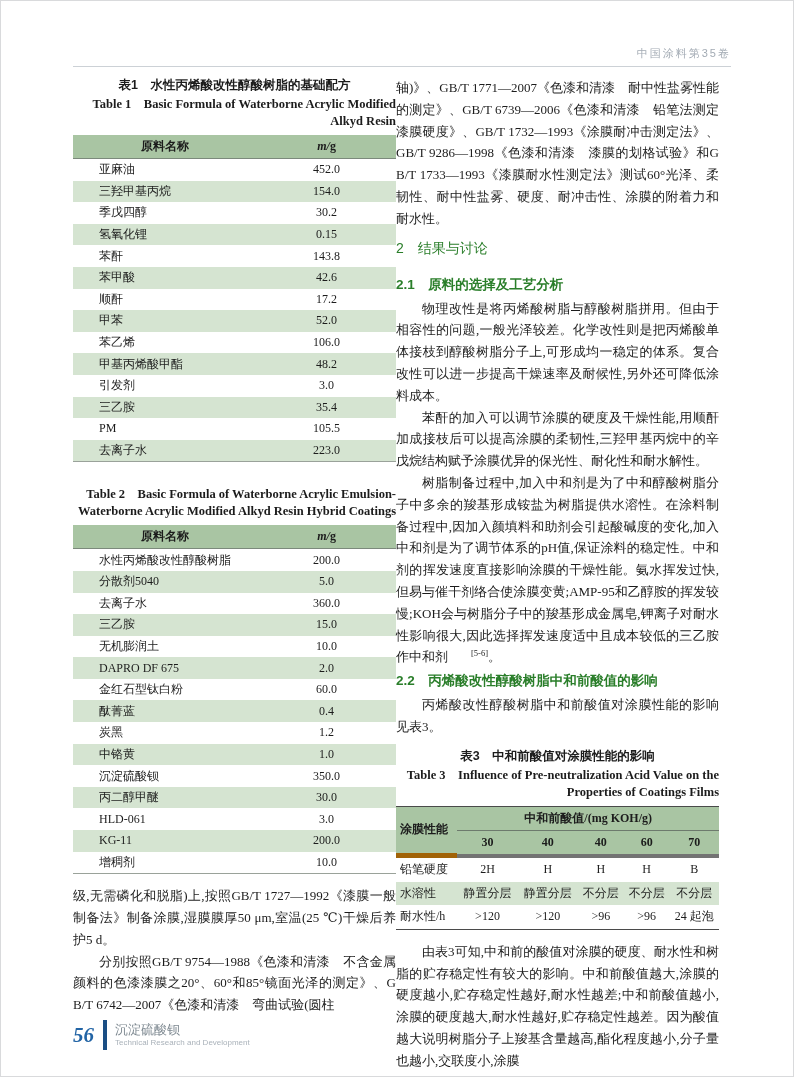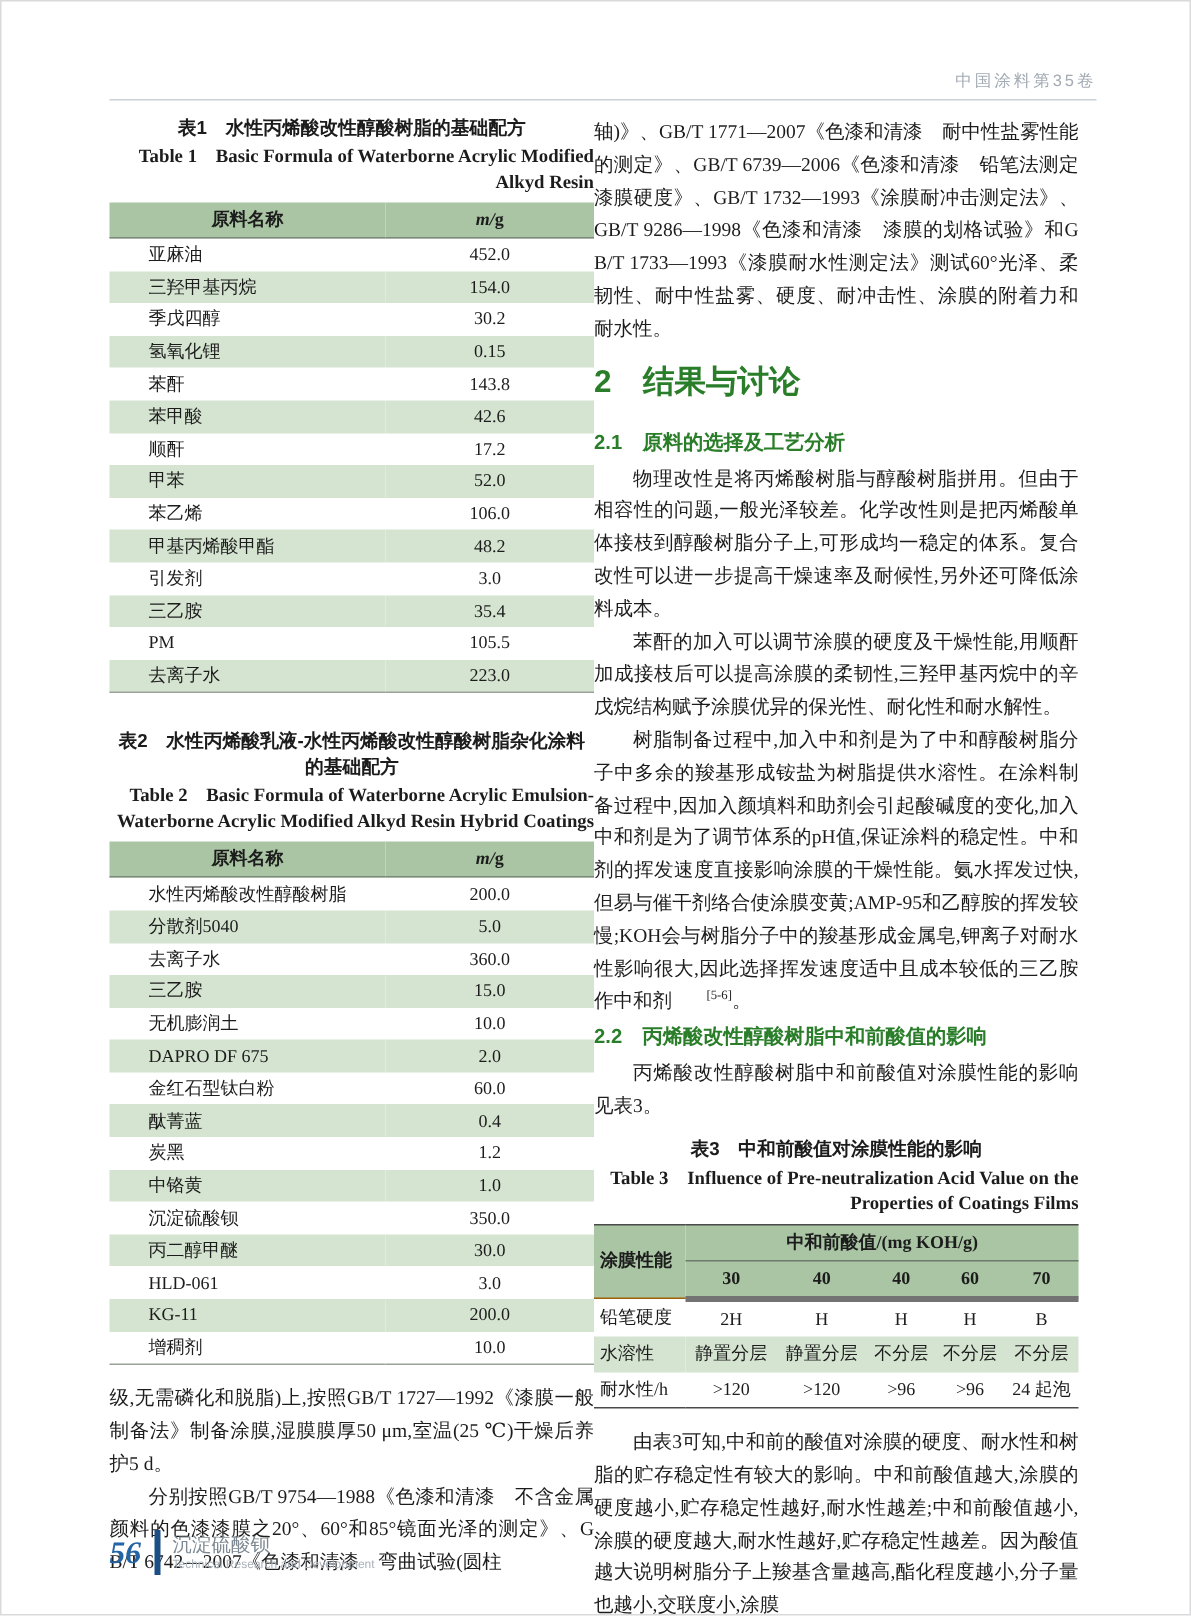--- a/index.html
+++ b/index.html
@@ -59,39 +59,39 @@
   }
   table.formula thead th:first-child { width:57%; }
   table.formula tbody td { height:19.6px; }
   table.formula tbody td:first-child { text-align:left; padding-left:26px; }
   table.formula tbody td:last-child { text-align:center; }
   table.formula tbody tr:nth-child(even) { background:#d5e4d1; }
   .mg { display:inline-block; font-weight:bold; }
   .mg::first-letter { font-style:italic; }
   
   .h2-green {
-    color:#2a7e2a; font-size:21px; font-weight:bold;
+    color:#2a7e2a; font-size:14px; font-weight:normal;
     margin:10px 0 18px 0;
     font-family:"Liberation Sans","DejaVu Sans",sans-serif;
   }
   .h3-green {
     color:#2a7e2a; font-size:13.5px; font-weight:bold;
     margin:4px 0 4px 0;
     font-family:"Liberation Sans","DejaVu Sans",sans-serif;
   }
   
   .t3-wrap { margin-top:10px; }
   table.props {
     width:100%; border-collapse:collapse; font-size:12px;
     border-top:1.5px solid #4a4a4a; border-bottom:1.5px solid #4a4a4a;
   }
   table.props thead { background:#a9c5a3; }
   table.props thead th { font-weight:bold; height:21px; }
   table.props thead tr:last-child th { border-bottom:4px solid #737373; }
-  th.t3-corner { text-align:left; padding-left:4px; width:19%; border-bottom:1px solid #a16207; }
+  th.t3-corner { text-align:left; padding-left:4px; width:19%; border-bottom:5px solid #a16207; }
   th.t3-span { border-bottom:1px solid #6d7a6d; }
   table.props tbody td { height:21.5px; text-align:center; }
   table.props tbody td:first-child { text-align:left; padding-left:4px; }
   table.props tbody tr:nth-child(even) { background:#d5e4d1; }
   
   .block-gap-lg { margin-top:24px; }
   .block-gap-sm { margin-top:11px; }
   
   .footer {
     position:absolute; left:72px; bottom:26px;
@@ -192,21 +192,20 @@
               </tr>
               <tr>
                 <td>去离子水</td>
                 <td>223.0</td>
               </tr>
             </tbody>
         </table>
       </div>
 
       <div class="block-gap-lg">
-        <div class="tbl-title-cn">表2　水性丙烯酸乳液-水性丙烯酸改性醇酸树脂杂化涂料的基础配方</div>
         <div class="tbl-title-en">Table 2　Basic Formula of Waterborne Acrylic Emulsion-Waterborne Acrylic Modified Alkyd Resin Hybrid Coatings</div>
         <table class="formula">
           <thead>
             <tr>
               <th>原料名称</th>
               <th><span class="mg">m/g</span></th>
             </tr>
           </thead>
           <tbody>
               <tr>

